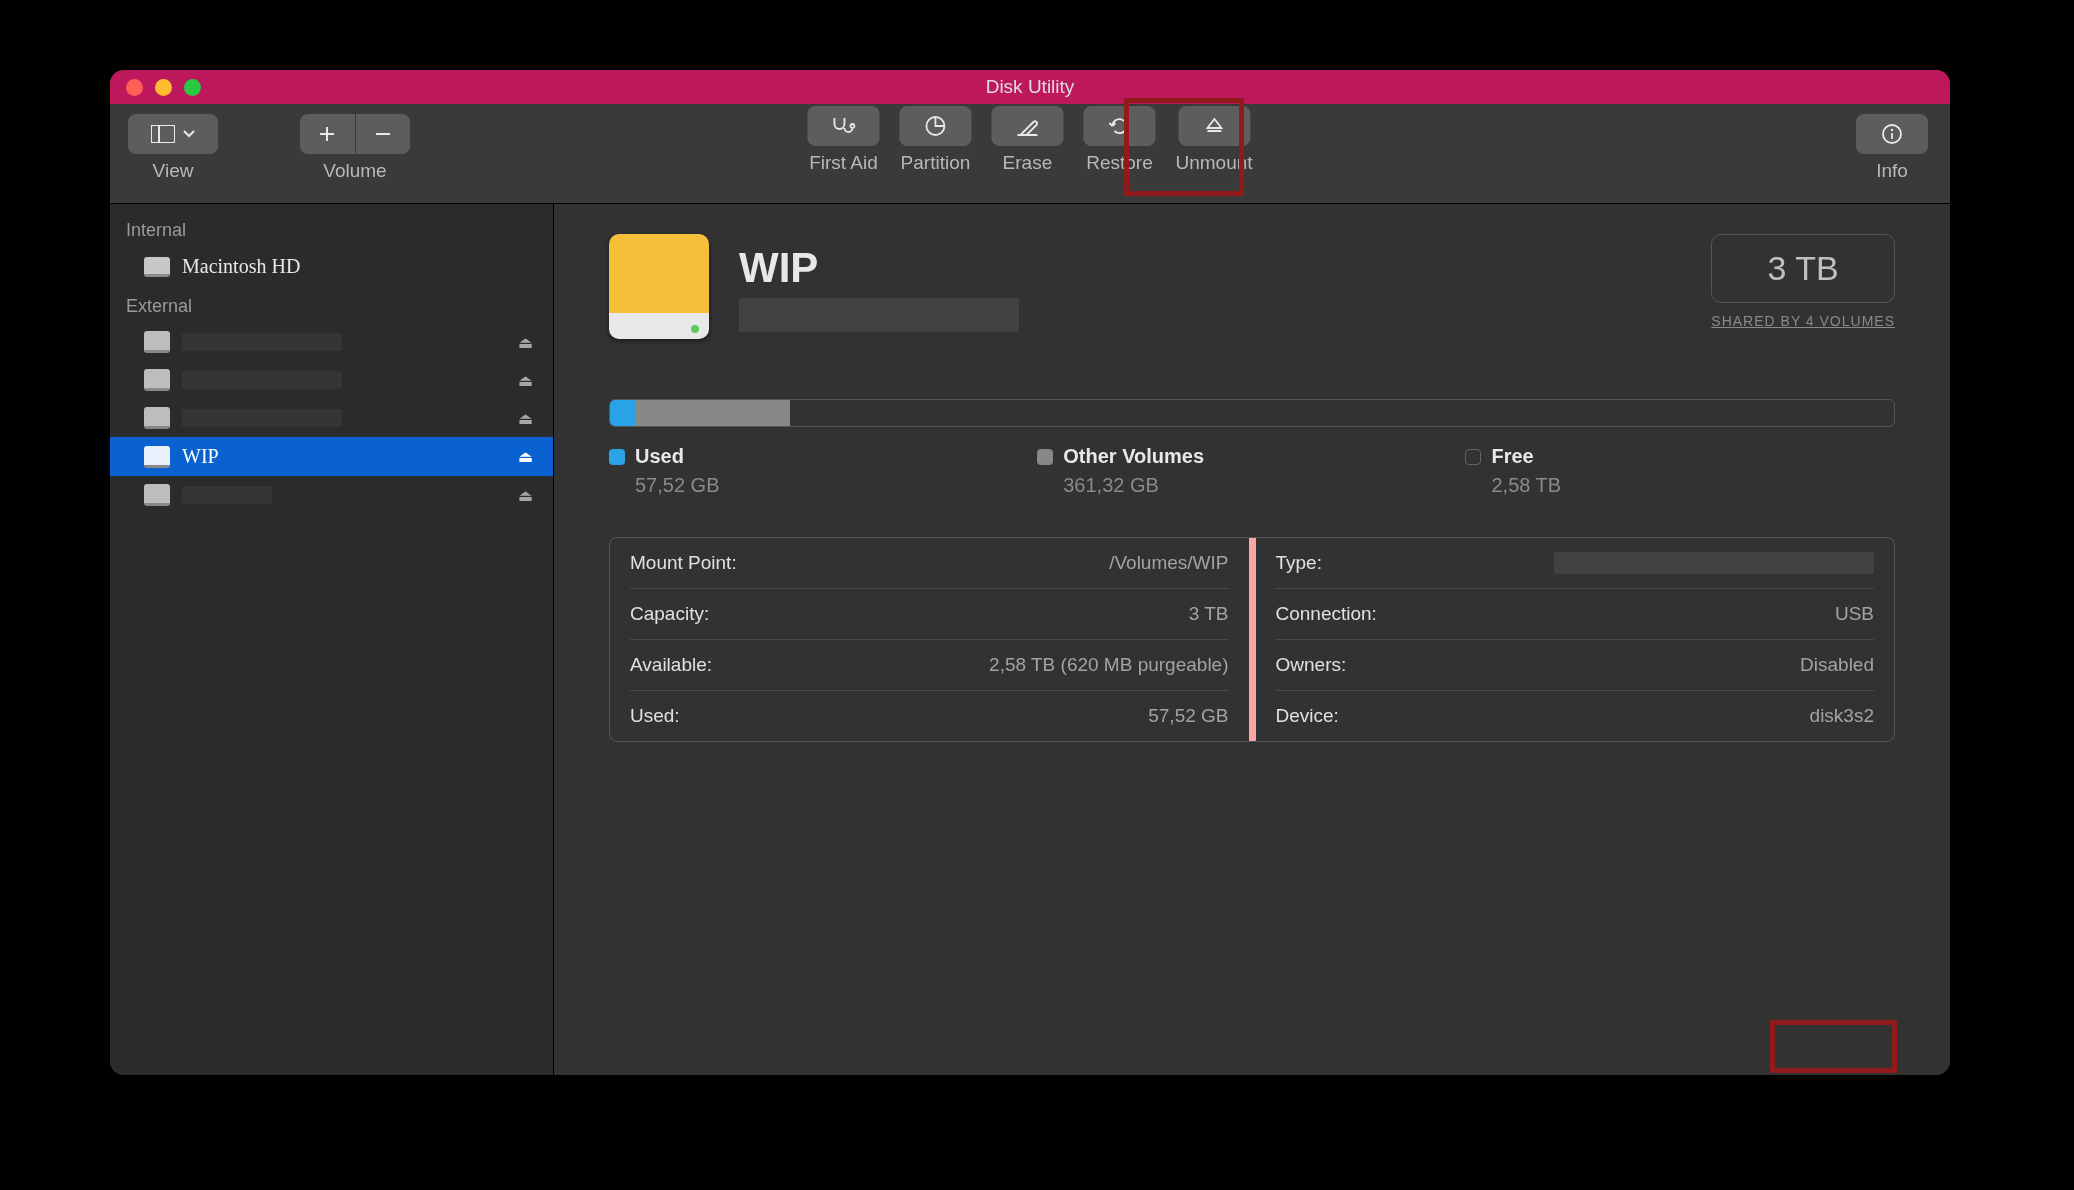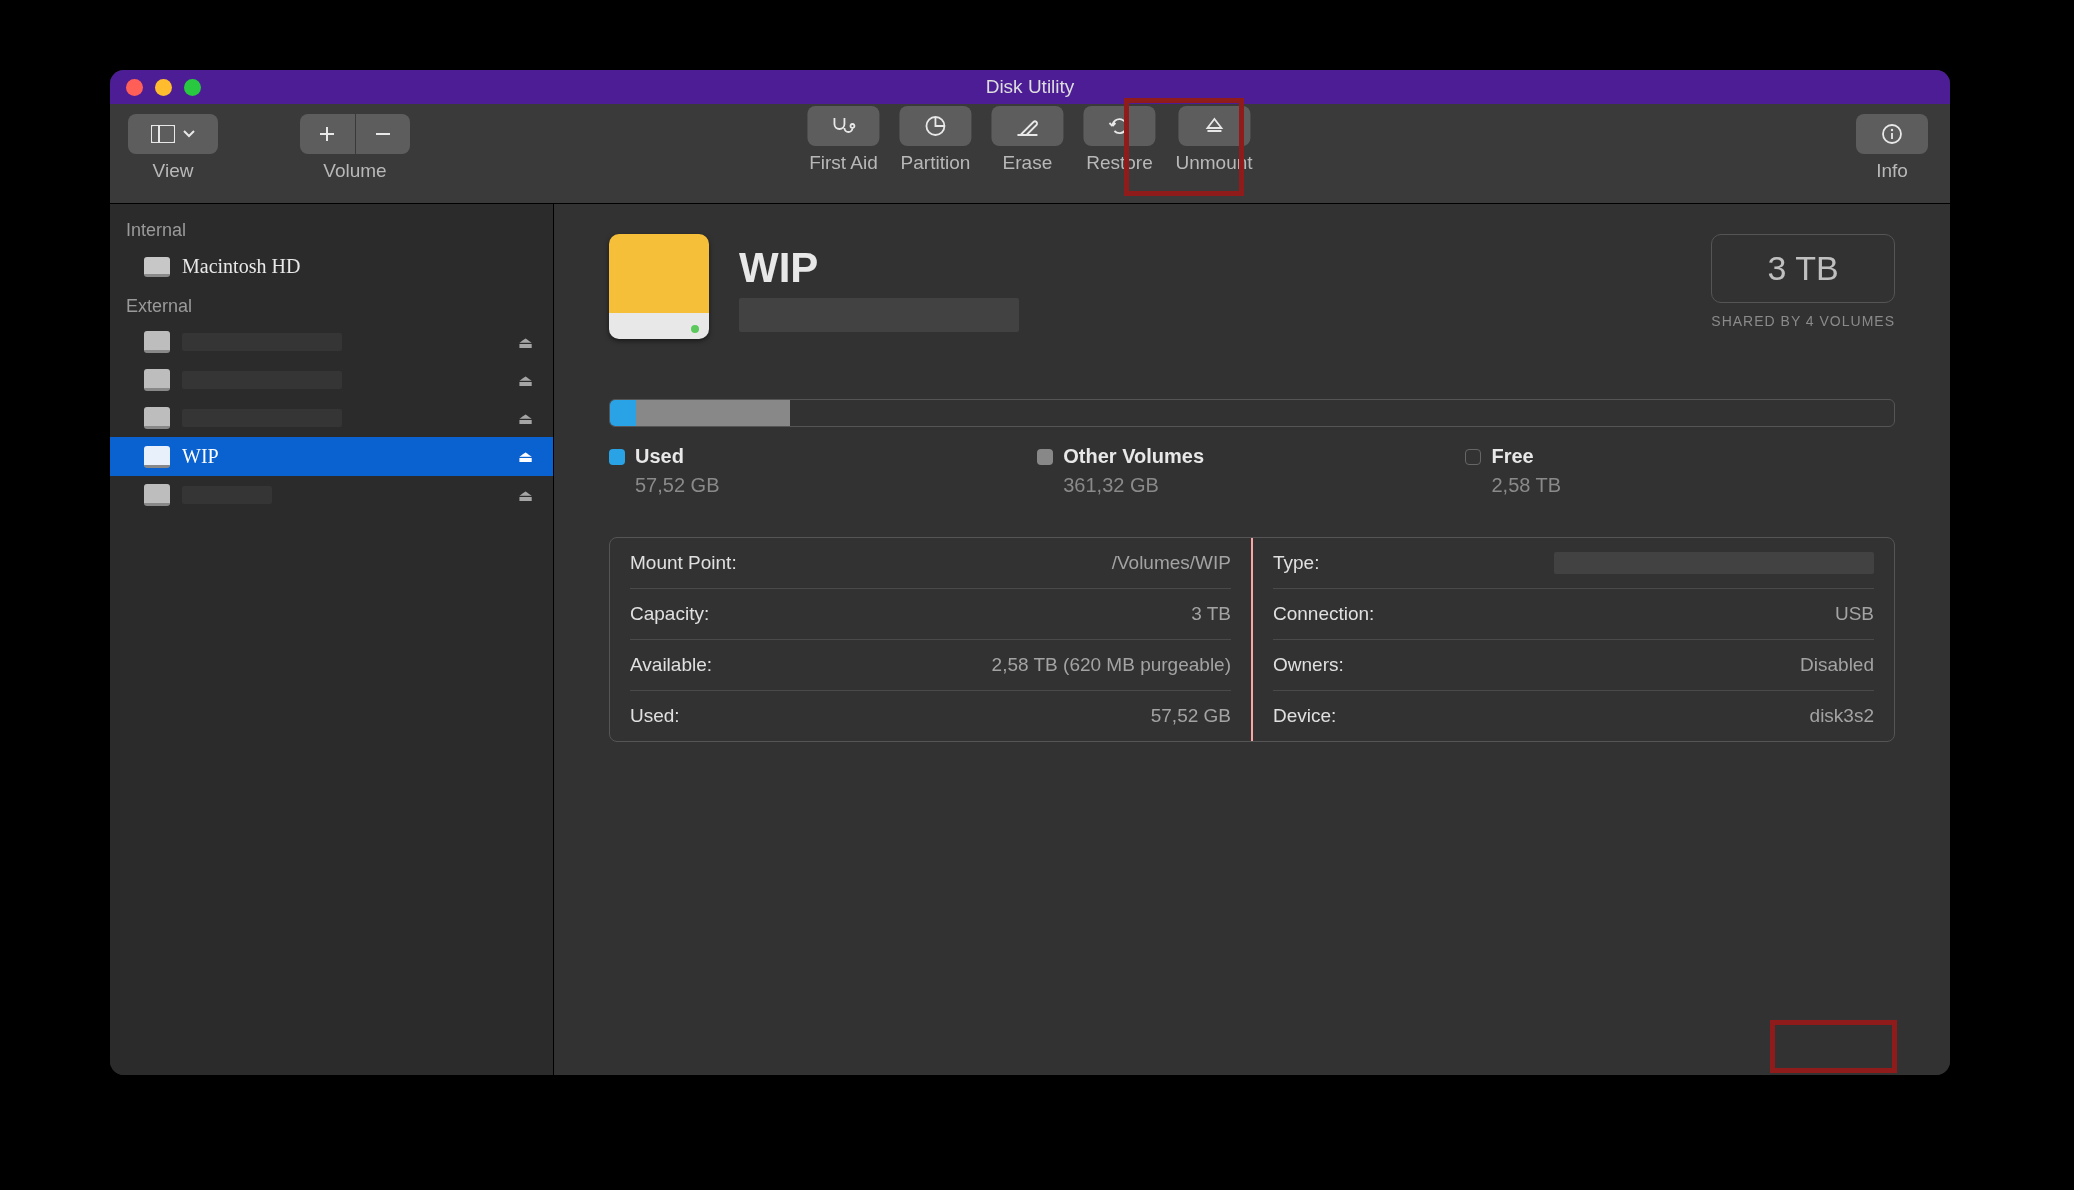--- a/index.html
+++ b/index.html
@@ -21,21 +21,21 @@
     background: #323232;
     border-radius: 14px;
     overflow: hidden;
     display: flex;
     flex-direction: column;
   }
   .titlebar {
     height: 34px;
     display: flex;
     align-items: center;
-    background: #4c1d95;
+    background: #be185d;
     position: relative;
   }
   .traffic { display: flex; gap: 12px; margin-left: 16px; }
   .dot { width: 17px; height: 17px; border-radius: 50%; }
   .dot.red { background: #ff5f57; }
   .dot.yellow { background: #febc2e; }
   .dot.green { background: #28c840; }
   .title {
     position: absolute; left: 0; right: 0; text-align: center;
     font-size: 19px; color: #ddd;
@@ -105,42 +105,42 @@
   }
   .vol-name { font-size: 42px; font-weight: 700; color: #e8e8e8; margin-top: 10px; }
   .vol-sub { background:#424242; width:280px; height:34px; margin-top:6px; border-radius:2px; }
   .capacity-box {
     margin-left: auto; text-align: center;
   }
   .cap-badge {
     border: 1px solid #555; border-radius: 10px;
     padding: 14px 50px; font-size: 34px; color: #c0c0c0;
   }
-  .cap-sub { color: #8a8a8a; font-size: 14px; letter-spacing: 1px; margin-top: 10px; }
+  .cap-sub { color: #8a8a8a; font-size: 14px; letter-spacing: 1px; margin-top: 10px; text-decoration: underline; }
   .usage-bar {
     width: 100%; height: 28px; border: 1px solid #555; border-radius: 6px;
     overflow: hidden; display: flex; background: #323232; margin-bottom: 18px;
   }
   .seg-used { background: #2aa3e6; }
   .seg-other { background: #888; }
   .seg-free { background: transparent; flex: 1; }
   .legend { display: flex; gap: 0; margin-bottom: 40px; }
   .legend-item { width: 33.3%; }
   .legend-top { display:flex; align-items:center; gap:10px; font-weight:600; font-size:20px;}
   .sw { width: 16px; height: 16px; border-radius: 4px; }
   .sw.used { background:#2aa3e6; }
   .sw.other { background:#888; }
   .sw.free { background:#333; border:1px solid #666;}
   .legend-val { color:#8a8a8a; font-size:20px; margin-left:26px; margin-top:6px;}
   .details {
     border: 1px solid #555; border-radius: 8px;
     display: flex;
   }
   .details-col { flex:1; padding: 0 20px; }
-  .details-col:first-child { border-right: 2px solid #fca5a5; }
+  .details-col:first-child { border-right: 7px solid #fca5a5; }
   .drow {
     display:flex; justify-content:space-between; align-items:center;
     padding: 14px 0; border-bottom: 1px solid #4a4a4a;
     font-size: 19px;
   }
   .drow:last-child { border-bottom:none;justify-content:space-between; }
   .drow .dlabel { color:#e0e0e0; }
   .drow .dval { color:#a3a3a3; }
   .drow .redact2 { background:#424242; width:320px; height:22px; border-radius:2px; }
   .red-box2 { position:absolute; border:5px solid #8f1b1b; right: 53px; top: 816px; width: 127px; height: 53px; pointer-events:none;}

